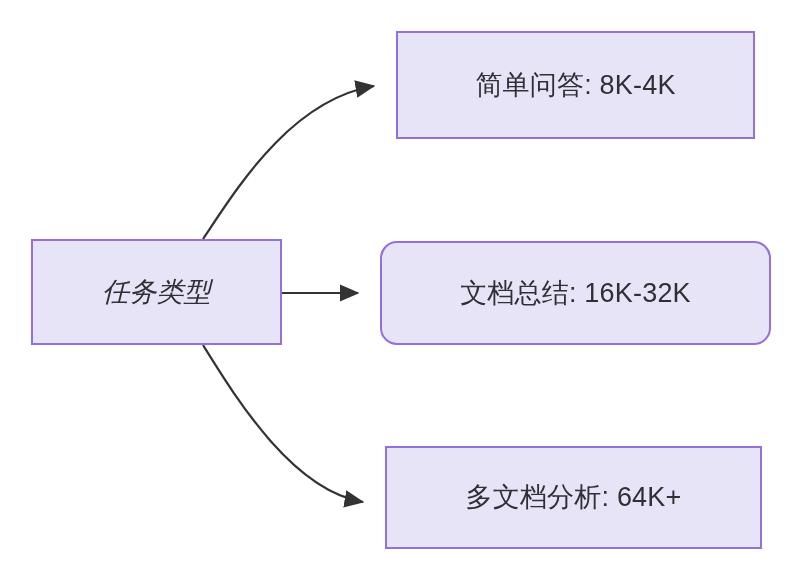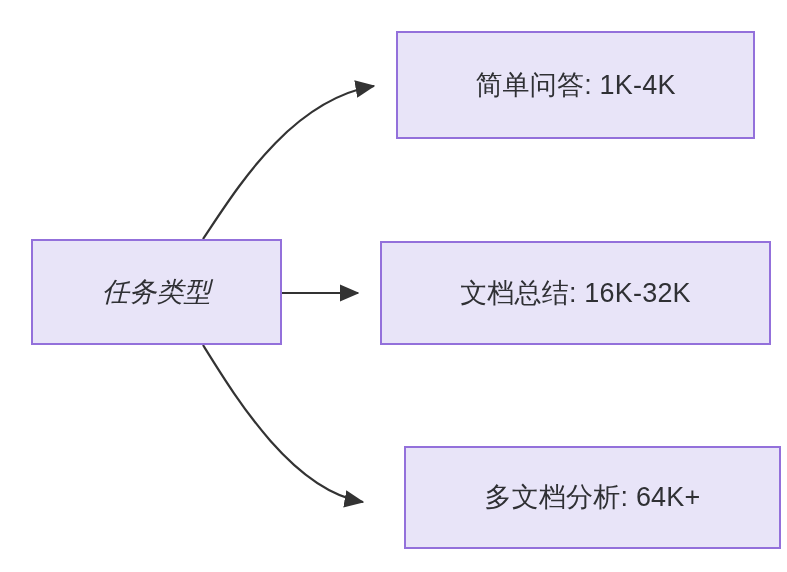--- a/index.html
+++ b/index.html
@@ -53,23 +53,24 @@
     left: 396px;
     top: 31px;
     width: 359px;
     height: 108px;
   }
   #node-doc-summary {
     left: 380px;
     top: 241px;
     width: 391px;
     height: 104px;
+    border-radius: 17px;
   }
   #node-multi-doc {
-    left: 404px;
+    left: 385px;
     top: 446px;
     width: 377px;
     height: 103px;
   }
 </style>
 </head>
 <body>
 
 <div id="diagram-canvas">
 
@@ -85,21 +86,21 @@
     <path d="M 282,293 L 358,293" fill="none" stroke="#333333" stroke-width="2.2" marker-end="url(#arrowhead)"></path>
 
     <path d="M 203,345 C 236,398 292,490 363,502" fill="none" stroke="#333333" stroke-width="2.2" marker-end="url(#arrowhead)"></path>
   </svg>
 
   <div class="node" id="node-root">
     <span class="node-label">任务类型</span>
   </div>
 
   <div class="node" id="node-simple-qa">
-    <span class="node-label">简单问答: 1K-4K</span>
+    <span class="node-label">简单问答: 8K-4K</span>
   </div>
 
   <div class="node" id="node-doc-summary">
     <span class="node-label">文档总结: 16K-32K</span>
   </div>
 
   <div class="node" id="node-multi-doc">
     <span class="node-label">多文档分析: 64K+</span>
   </div>
 

